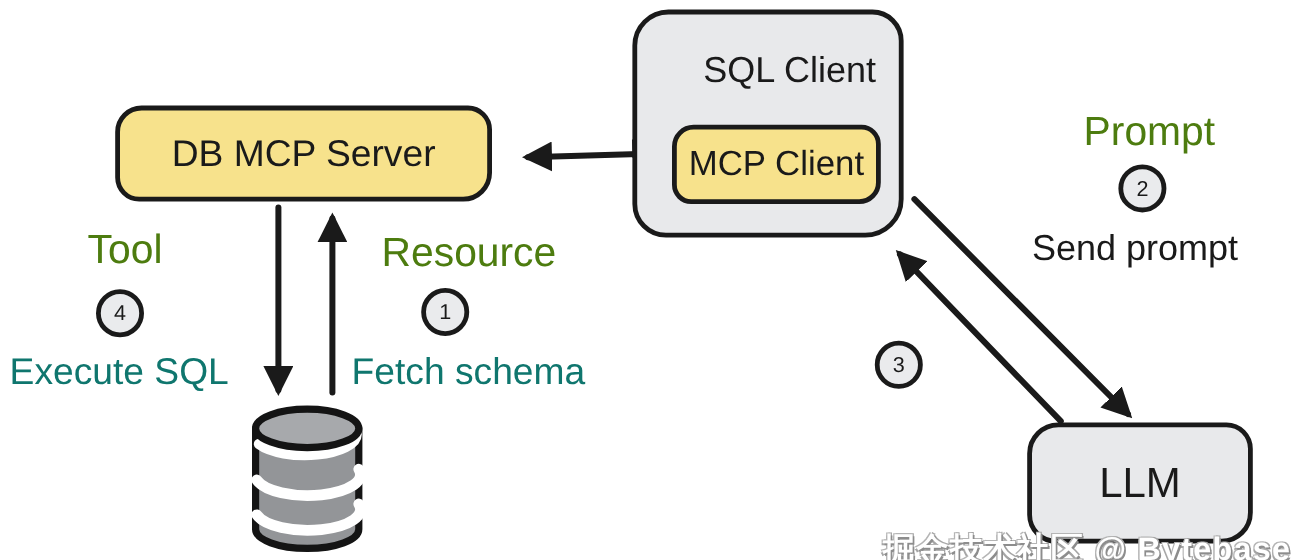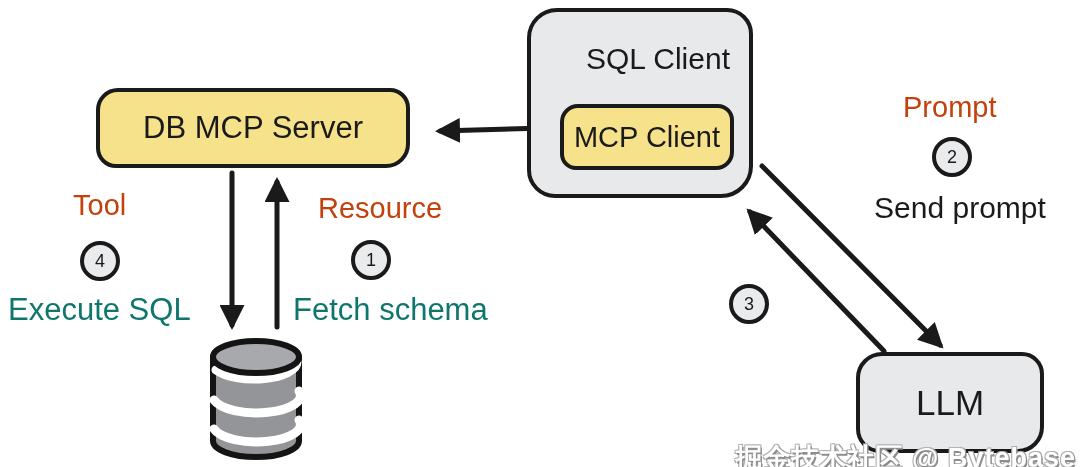--- a/index.html
+++ b/index.html
@@ -12,28 +12,28 @@
   .node{
     position:absolute;display:flex;align-items:center;justify-content:center;
     border:4px solid #1a1a1a;background:#e8e9eb;
   }
   .node-yellow{background:#f7e28c;}
   .node-db-mcp-server{left:96px;top:88px;width:314px;height:80px;border-radius:22px 20px 24px 20px;font-size:31px;}
   .node-sql-client{left:527px;top:8px;width:226px;height:190px;border-radius:30px 26px 32px 28px;justify-content:flex-start;align-items:flex-start;}
   .sql-client-title{width:100%;text-align:center;margin-top:30px;font-size:30px;padding-left:36px;}
   .node-mcp-client{left:29px;top:92px;width:174px;height:66px;border-width:4px;border-radius:18px 16px 18px 16px;font-size:29px;position:absolute;}
   .node-llm{left:856px;top:352px;width:188px;height:101px;border-radius:26px 22px 26px 24px;font-size:35px;}
-  .red-label{position:absolute;color:#c2410c;font-size:29px;white-space:nowrap;}
+  .red-label{position:absolute;color:#4d7c0f;font-size:34px;white-space:nowrap;}
   .black-label{position:absolute;color:#0f766e;font-size:31px;white-space:nowrap;}
   .step-circle{
     position:absolute;width:40px;height:40px;border-radius:50%;
     border:4px solid #1a1a1a;background:#eaebed;
     display:flex;align-items:center;justify-content:center;font-size:18px;color:#1a1a1a;
   }
-  .two-line{position:absolute;font-size:30px;line-height:37px;text-align:center;width:200px;color:#1a1a1a;}
+  .two-line{position:absolute;font-size:30px;line-height:37px;text-align:left;width:200px;color:#1a1a1a;}
   .watermark{
     position:absolute;right:4px;top:440px;font-size:27px;font-weight:bold;color:#ffffff;
     text-shadow:1.5px 1.5px 0 #8d8d8d,-1px -1px 0 #b5b5b5,1px -1px 0 #a5a5a5,-1px 1px 0 #a5a5a5;
     white-space:nowrap;letter-spacing:1px;z-index:5;
   }
 </style>
 </head>
 <body>
 
 <div class="stage">

